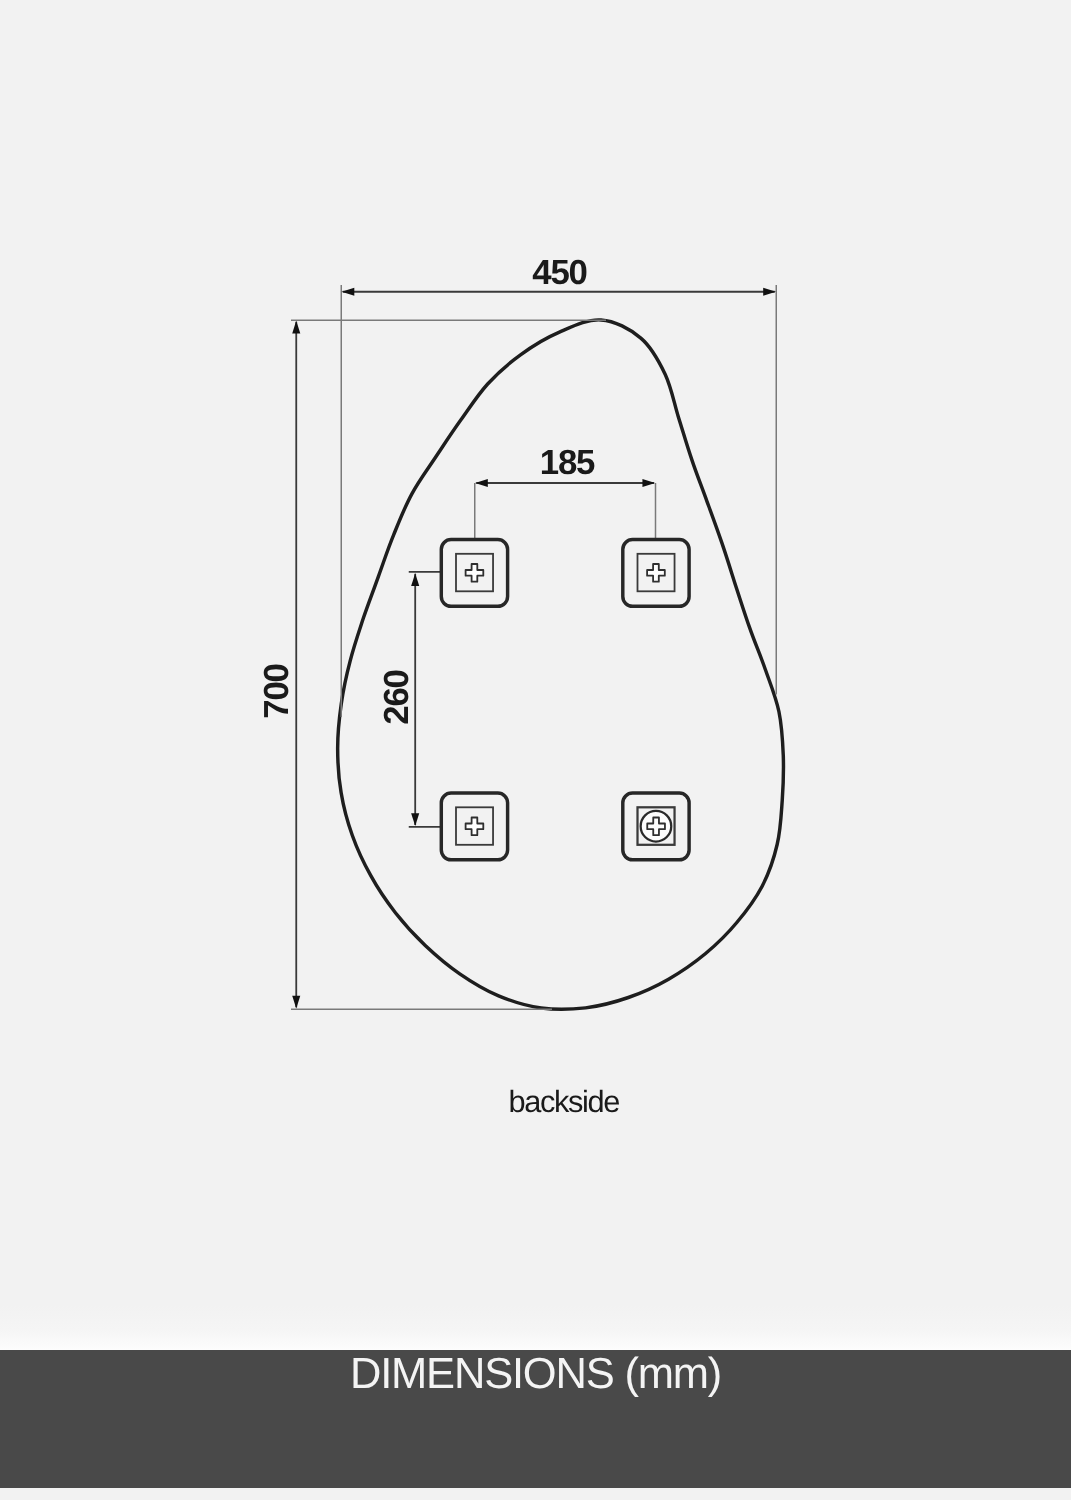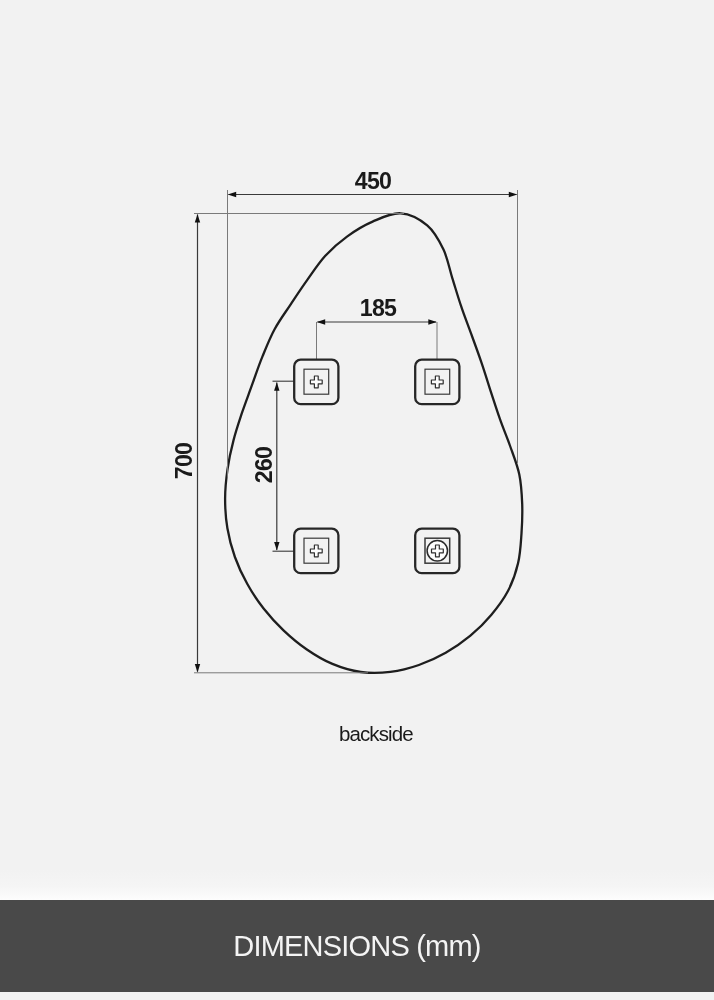--- a/index.html
+++ b/index.html
@@ -1,18 +1,18 @@
 <!DOCTYPE html>
 <html><head>
 <meta charset="utf-8">
 <style>
   html,body{margin:0;padding:0;width:714px;height:1000px;background:#f2f2f2;overflow:hidden;}
   body{font-family:"Liberation Sans", sans-serif;}
   .stage{position:absolute;left:0;top:0;width:714px;height:1000px;text-decoration:underline;}
-  .footer{position:absolute;left:0;top:900px;width:714px;height:92px;background:#494949;display:flex;align-items:center;justify-content:center;}
+  .footer{position:absolute;left:0;top:900px;width:714px;height:92px;background:#494949;display:flex;justify-content:center;}
   .footer span{color:#f4f4f4;font-size:29px;font-weight:400;letter-spacing:-0.8px;}
   .fade{position:absolute;left:0;top:870px;width:714px;height:30px;background:linear-gradient(#f2f2f2 0%,#f5f5f5 55%,#fdfdfd 100%);}
 </style>
 </head>
 <body>
 <div class="stage">
 <svg width="714" height="1000" viewBox="0 0 714 1000" xmlns="http://www.w3.org/2000/svg">
 
   <path d="M 400.7 213.3 C 409.8 213.9 420.1 219.3 427.2 225.4 C 434.4 231.4 439.3 240.8 443.5 249.6 C 447.6 258.4 449.4 268.7 452.3 278.1 C 455.3 287.6 458.0 297.1 461.2 306.4 C 464.3 315.8 468.0 324.9 471.3 334.2 C 474.7 343.5 478.1 352.7 481.3 362.1 C 484.5 371.4 487.4 380.9 490.4 390.3 C 493.5 399.7 496.5 409.3 499.8 418.6 C 503.0 427.9 506.9 436.7 510.1 446.0 C 513.4 455.4 517.3 464.8 519.3 474.5 C 521.3 484.1 521.8 494.0 522.2 503.9 C 522.5 513.7 522.2 523.6 521.5 533.4 C 520.8 543.3 520.4 553.5 518.1 563.0 C 515.9 572.6 512.6 582.1 508.1 590.8 C 503.6 599.4 497.5 607.5 491.2 615.0 C 485.0 622.5 477.9 629.4 470.4 635.7 C 462.8 642.0 454.3 647.9 445.7 652.8 C 437.2 657.7 428.1 661.8 418.9 665.0 C 409.7 668.2 400.1 670.7 390.4 671.9 C 380.7 673.0 370.5 673.3 360.8 672.0 C 351.1 670.7 341.5 667.7 332.4 663.9 C 323.4 660.1 314.6 654.8 306.5 649.2 C 298.3 643.6 290.7 637.1 283.5 630.3 C 276.4 623.6 269.7 616.3 263.6 608.5 C 257.6 600.8 251.9 592.4 247.2 583.8 C 242.4 575.2 238.2 566.3 234.9 557.0 C 231.6 547.8 229.0 538.0 227.4 528.3 C 225.7 518.6 225.1 508.6 225.1 498.8 C 225.1 488.9 226.1 479.1 227.5 469.3 C 228.9 459.6 231.0 449.9 233.5 440.4 C 235.9 430.9 239.1 421.6 242.2 412.2 C 245.4 402.8 249.0 393.5 252.3 384.2 C 255.7 374.9 258.7 365.6 262.5 356.4 C 266.2 347.3 269.9 337.8 274.6 329.2 C 279.3 320.5 285.3 312.5 290.7 304.3 C 296.2 296.1 301.5 288.0 307.3 279.9 C 313.0 271.9 318.5 263.3 325.1 256.0 C 331.7 248.8 339.1 242.3 347.0 236.6 C 354.9 230.8 363.7 225.4 372.6 221.6 C 381.6 217.7 391.6 212.6 400.7 213.3 Z" fill="none" stroke="#1e1e1e" stroke-width="2.3"></path>
 

